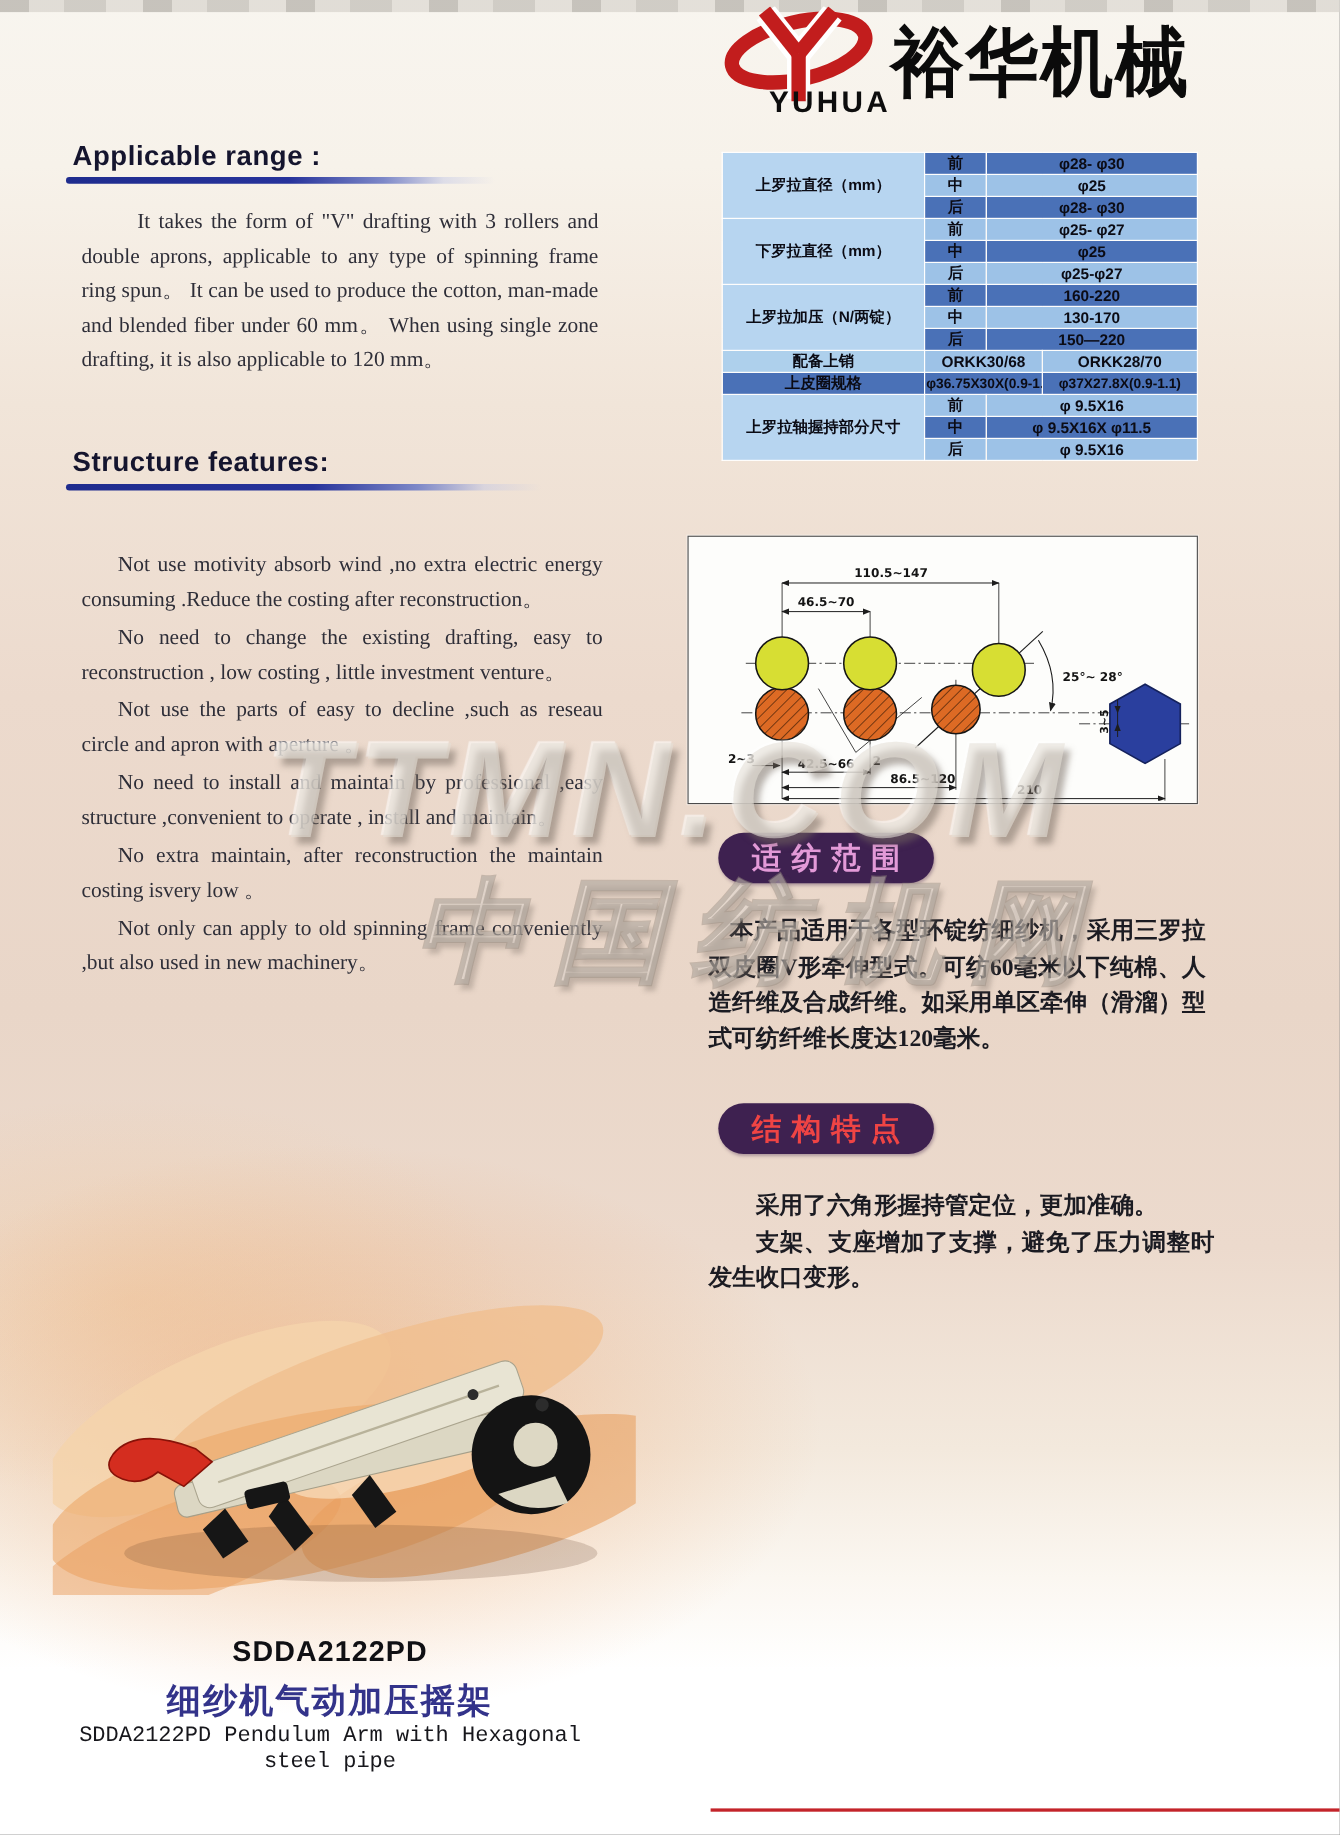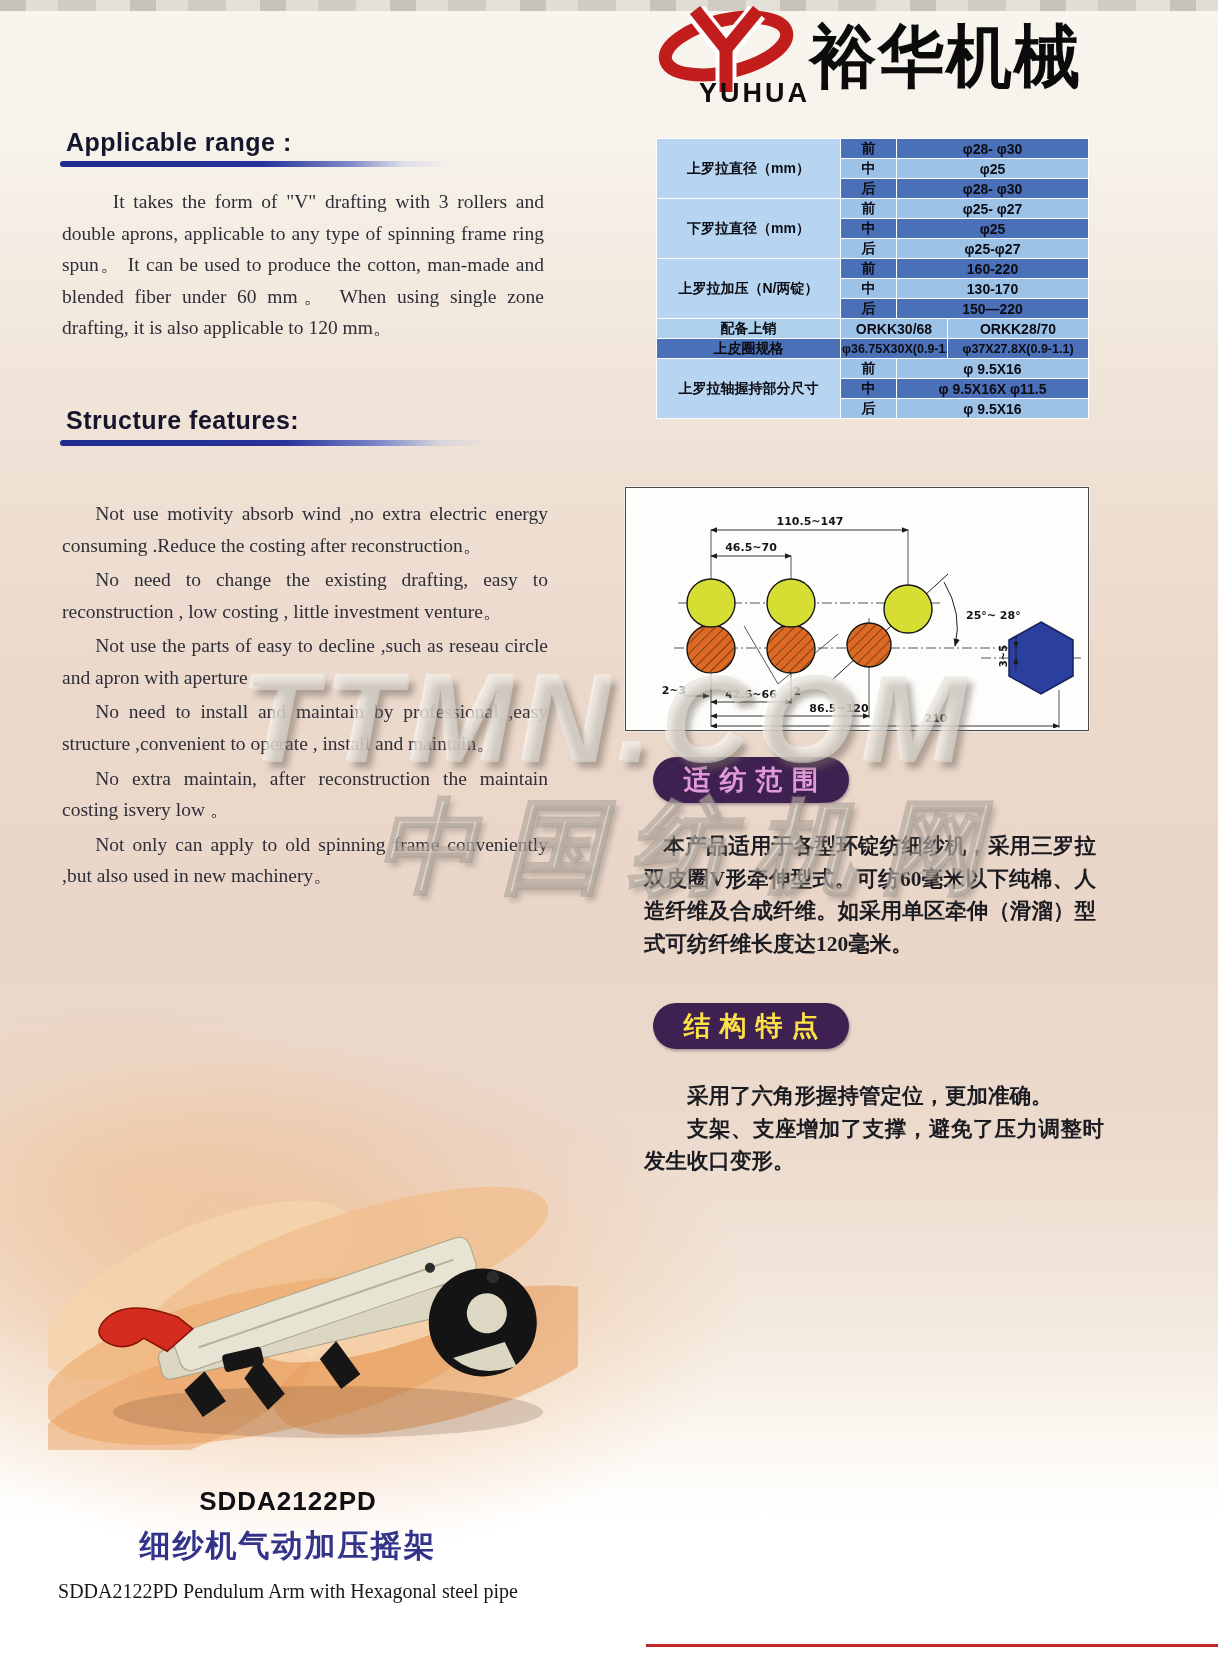--- a/index.html
+++ b/index.html
@@ -11,53 +11,53 @@
       linear-gradient(180deg,#f8f5ef 0%,#f7f2ea 9%,#f1e5d9 22%,#ecdacd 38%,#e9d6c8 55%,#ecdacd 68%,#f3e9dd 79%,#fbf7f1 86%,#ffffff 91%,#ffffff 100%);}
   .abs{position:absolute;}
   
   #top-strip{left:0;top:0;width:1218px;height:11px;opacity:.75;
     background:repeating-linear-gradient(90deg,#b6b2ab 0 26px,#d9d5ce 26px 58px,#c3bfb8 58px 96px,#ddd9d2 96px 130px);}
   
   .h-en{font-size:25px;font-weight:bold;color:#15152e;letter-spacing:.5px;}
   .h-rule{height:6px;border-radius:3px;
     background:linear-gradient(90deg,#1f2c8e 0%,#27339b 52%,#7d88c8 74%,rgba(190,196,230,.45) 88%,rgba(210,215,240,0) 100%);}
   .para-en{font-family:"Liberation Serif",serif;font-size:19.5px;line-height:1.62;color:#2e2e38;text-align:justify;}
-  .para-en p{margin:0 0 3px 0;text-indent:1.7em;}
+  .para-en p{margin:0 0 3px 12px;text-indent:1.7em;}
   .para-en p.first{text-indent:2.6em;}
   
   table.spec{border-collapse:collapse;table-layout:fixed;width:432px;font:bold 14px "Liberation Sans",sans-serif;}
   table.spec td{border:1.5px solid #ffffff;height:19px;text-align:center;padding:0 1px;color:#0b0b14;white-space:nowrap;overflow:hidden;}
   td.lab{background:#b7d5f0;}
   tr.d td.c{background:#4a71b7;}
   tr.l td.c{background:#9dc2e7;}
   tr.d td.lab1{background:#4a71b7;}
   tr.l td.lab1{background:#aed0ec;}
   
   #diagram{left:625px;top:487px;width:462px;height:242px;background:#fdfdfb;border:1px solid #4a4a4a;box-shadow:0 0 0 1px rgba(255,255,255,.4);}
   
   .pill{width:196px;height:46px;border-radius:24px;background:#3e2150;display:flex;align-items:center;justify-content:center;
     font-size:27px;font-weight:bold;letter-spacing:9px;text-indent:9px;box-shadow:1px 2px 3px rgba(60,30,70,.35);}
   .pill.p1{color:#e39ad8;}
-  .pill.p2{color:#fde047;}
+  .pill.p2{color:#ef4444;}
   .para-cn{font-family:"Liberation Serif",serif;font-weight:600;font-size:21.5px;line-height:1.52;color:#1b1b22;text-align:justify;}
   .para-cn p{margin:0;}
   .indent1 p{text-indent:0.9em;}
   .indent2 p{text-indent:2em;}
   
   .wm{pointer-events:none;z-index:50;font-weight:bold;font-style:italic;white-space:nowrap;margin-left:24px;}
   #wm1{left:218px;top:648px;font-size:124px;letter-spacing:8px;color:rgba(229,224,216,.58);
     text-shadow:5px 6px 6px rgba(116,106,96,.52),-2px -2px 1px rgba(255,255,255,.55);}
   #wm2{left:352px;top:780px;font-size:102px;letter-spacing:24px;color:rgba(236,231,224,.40);
     -webkit-text-stroke:2px rgba(150,140,128,.45);
     text-shadow:4px 5px 5px rgba(120,110,100,.35);}
   
-  #prod-text{left:48px;top:1486px;width:480px;text-align:center;}
+  #prod-text{left:60px;top:1486px;width:480px;text-align:center;}
   #prod-model{font-size:26px;font-weight:bold;color:#101014;letter-spacing:1px;}
   #prod-cn{margin-top:8px;font-size:31px;font-weight:bold;color:#33338a;letter-spacing:2px;}
-  #prod-en{margin-top:13px;font-family:Liberation Serif, serif;font-size:20px;color:#17171c;}
+  #prod-en{margin-top:0;font-family:Liberation Mono, monospace;font-size:20px;color:#17171c;}
   #footer-label{right:10px;top:1596px;font-size:28px;font-weight:bold;color:#1b2a6e;word-spacing:10px;letter-spacing:.5px;}
   #footer-line{left:646px;right:0;top:1644px;height:3px;background:#c3242a;}
   svg text{font-family:"DejaVu Sans",sans-serif;}
 </style>
 </head>
 <body>
 
 <div id="page">
 
   <div id="top-strip" class="abs"></div>

